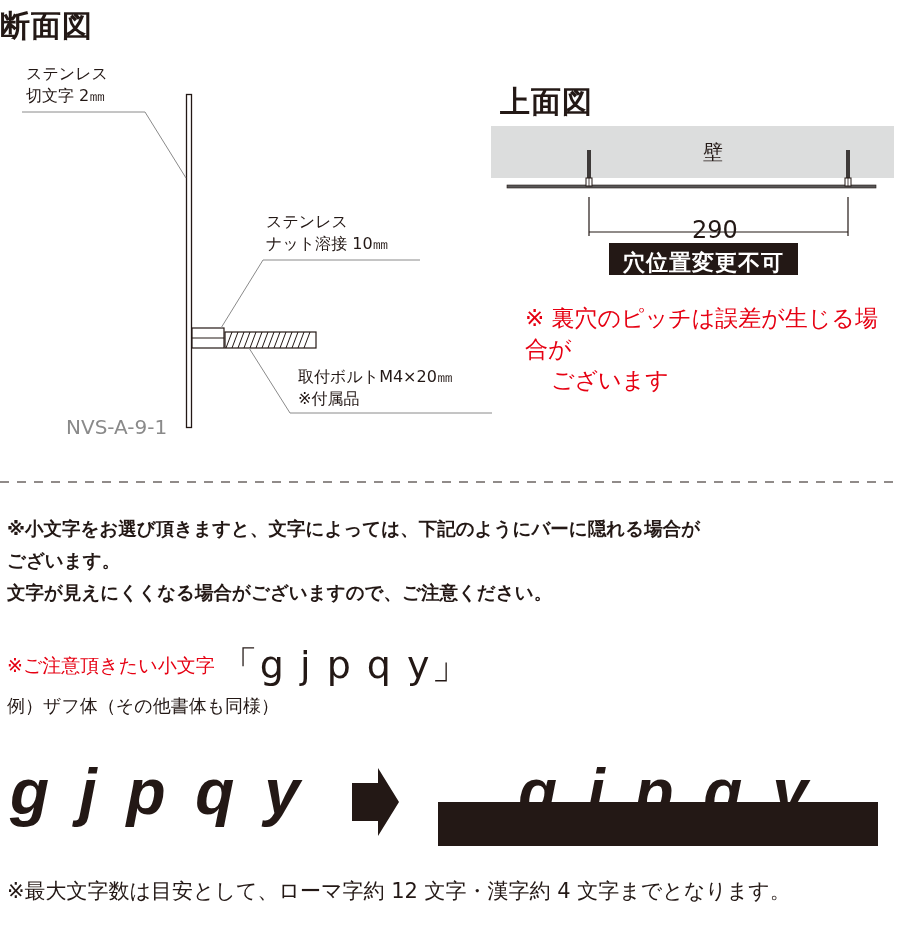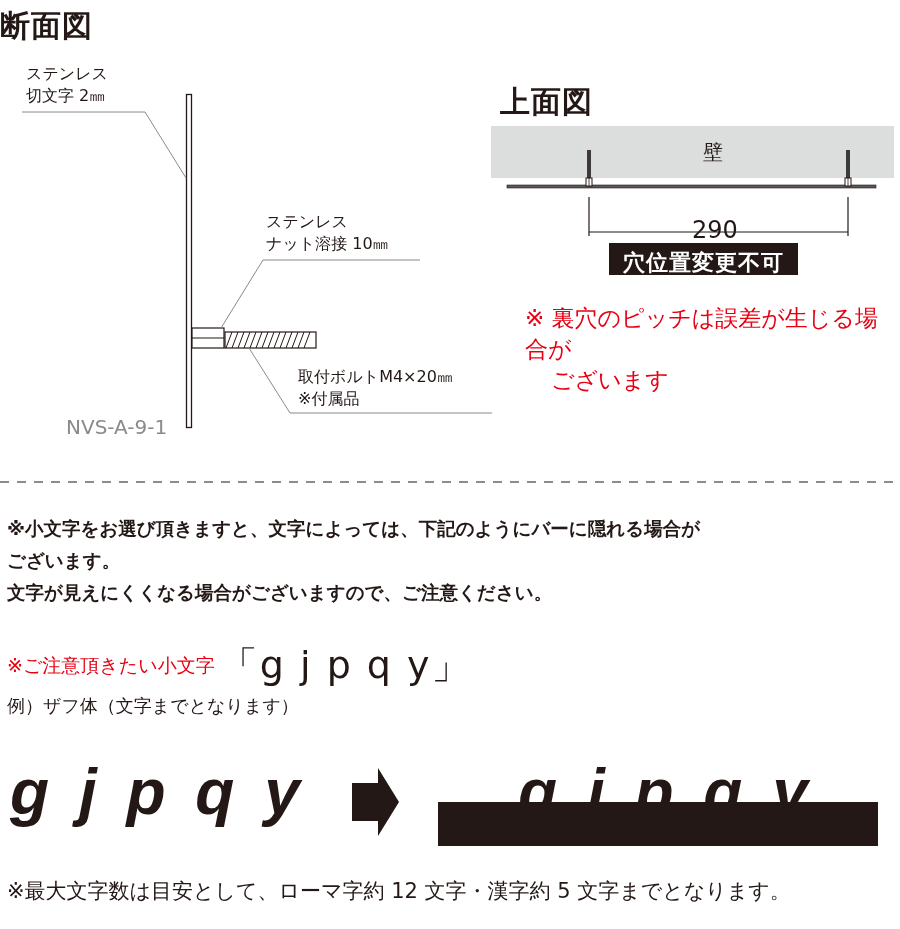--- a/index.html
+++ b/index.html
@@ -100,20 +100,20 @@
 
 <div class="abs para" style="left:7px;top:513px;font-weight:bold;">
   <div>※小文字をお選び頂きますと、文字によっては、下記のようにバーに隠れる場合が</div>
   <div>ございます。</div>
   <div>文字が見えにくくなる場合がございますので、ご注意ください。</div>
 </div>
 <div class="abs" style="left:7px;top:640px;white-space:nowrap;">
   <span class="red" style="font-size:19px;vertical-align:middle;">※ご注意頂きたい小文字</span>
   <span style="font-size:38px;vertical-align:middle;letter-spacing:2px;text-align:right;">「g j p q y」</span>
 </div>
-<div class="abs" style="left:7px;top:694px;font-size:18px;">例）ザフ体（文字までとなります）</div>
+<div class="abs" style="left:7px;top:694px;font-size:18px;">例）ザフ体（その他書体も同様）</div>
 
 <div class="abs serif-ital" style="left:10px;top:752px;font-size:64px;line-height:80px;letter-spacing:6px;white-space:nowrap;">g j p q y</div>
 <div class="abs" style="left:438px;top:740px;width:440px;height:62px;overflow:hidden;">
   <div class="serif-ital" style="position:absolute;left:80px;top:12px;font-size:64px;line-height:80px;letter-spacing:6px;white-space:nowrap;">g j p q y</div>
 </div>
 
-<div class="abs para" style="left:7px;top:875px;font-size:21px;">※最大文字数は目安として、ローマ字約 12 文字・漢字約 5 文字までとなります。</div>
+<div class="abs para" style="left:7px;top:875px;font-size:21px;">※最大文字数は目安として、ローマ字約 12 文字・漢字約 4 文字までとなります。</div>
 
 </body></html>

